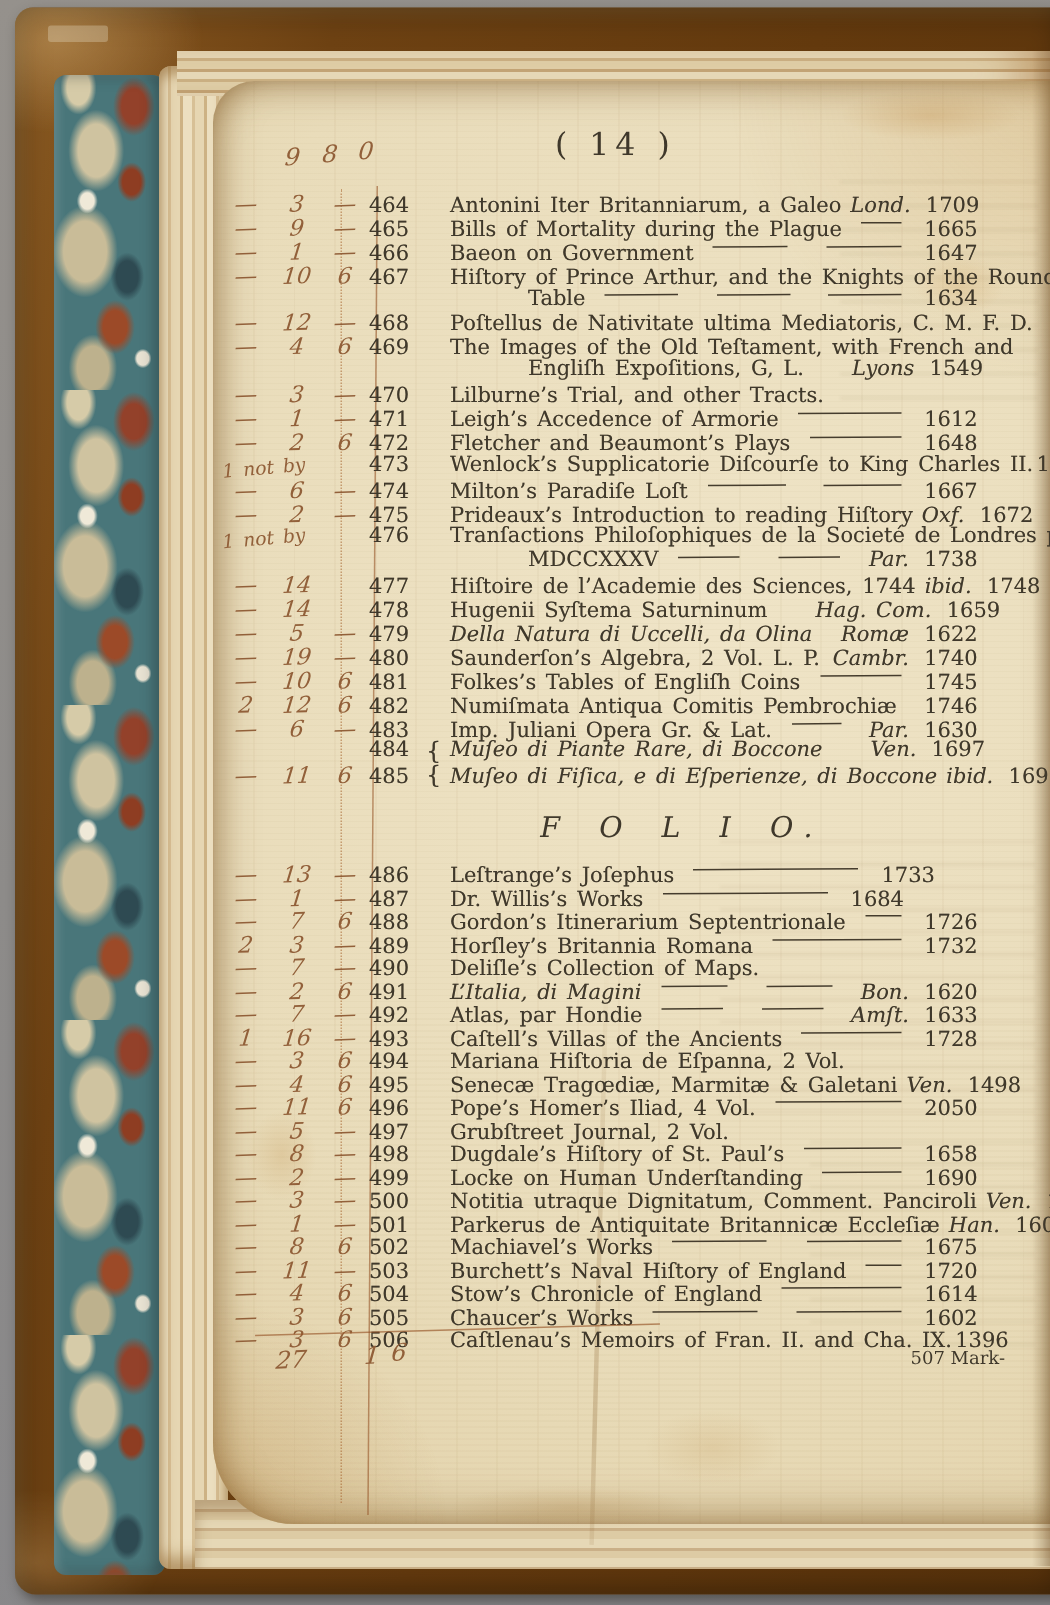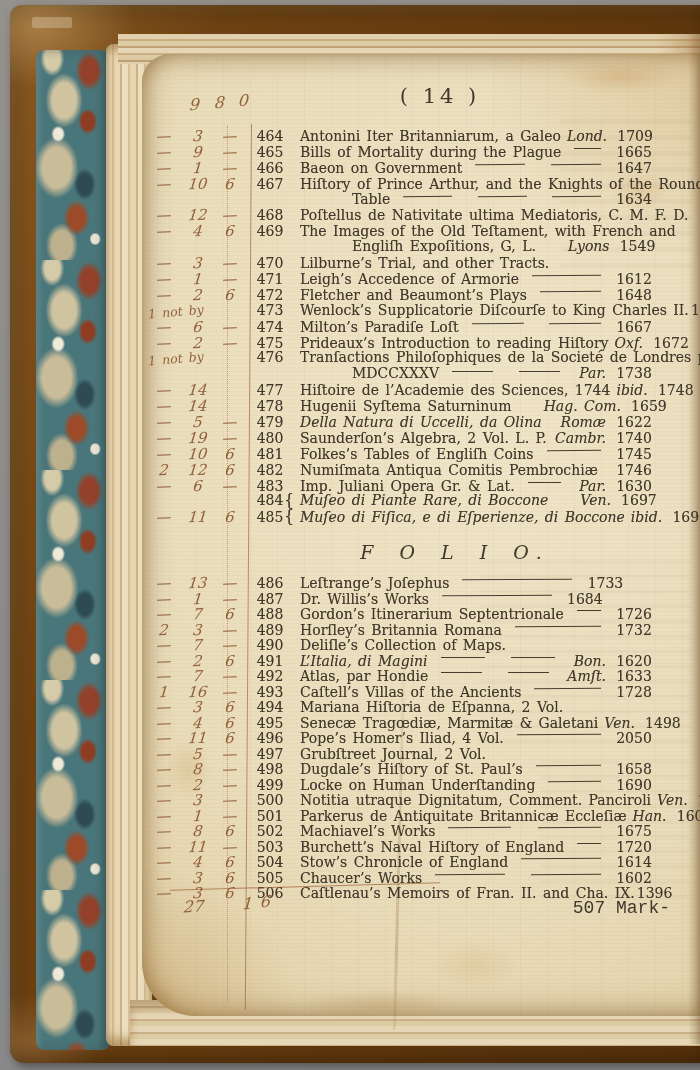--- a/index.html
+++ b/index.html
@@ -82,36 +82,36 @@
   .bleed{position:absolute;filter:blur(1.2px);opacity:.55;pointer-events:none;}
   .b1{left:560px;top:120px;width:132px;height:150px;
       background:repeating-linear-gradient(180deg,rgba(120,95,55,.12) 0 3px,transparent 3px 16px);}
   .b2{left:480px;top:560px;width:210px;height:190px;
       background:repeating-linear-gradient(180deg,rgba(120,95,55,.10) 0 3px,transparent 3px 15px);}
   .b3{left:540px;top:760px;width:150px;height:150px;
       background:repeating-linear-gradient(180deg,rgba(120,95,55,.09) 0 3px,transparent 3px 15px);}
 
   
   .content{position:absolute;inset:0;color:#3f382b;}
-  .pageno{position:absolute;top:84px;left:370px;width:140px;text-align:center;
+  .pageno{position:absolute;top:84px;left:370px;width:140px;text-align:left;
     font-size:21px;letter-spacing:4px;}
   .folio-head{position:absolute;top:541px;left:200px;width:510px;text-align:center;
     font-style:italic;font-size:19px;letter-spacing:8px;word-spacing:4px;}
-  .catchword{position:absolute;top:898px;left:520px;width:150px;text-align:right;font-size:18px;font-family:Liberation Mono, monospace;}
+  .catchword{position:absolute;top:898px;left:520px;width:150px;text-align:right;font-size:12px;}
   .block{position:absolute;left:0;width:700px;}
   #block1{top:127px;}
   #block2{top:574px;}
   .row{display:flex;align-items:baseline;height:15.9px;padding-left:146px;padding-right:46px;
     font-size:14px;word-spacing:2px;white-space:nowrap;position:relative;
     text-shadow:0 0 .4px rgba(60,50,30,.45);}
   #block2 .row{height:15.5px;}
   .row.cont{padding-left:352px;}
   .cell{display:inline-block;flex:0 0 auto;text-align:center;}
   .c-l{width:36px;} .c-s{width:32px;} .c-d{width:32px;}
-  .c-lot{flex:0 0 auto;width:48px;text-align:center;padding-right:6px;}
+  .c-lot{flex:0 0 auto;width:48px;text-align:left;padding-right:6px;}
   .c-title{flex:0 0 auto;margin-left:0;}
   .c-title.it{font-style:italic;text-align:center;}
   .dash{flex:1 1 30px;max-width:110px;height:0;border-bottom:1.6px solid #453c2d;
     margin:0 13px;align-self:center;transform:translateY(-2px) rotate(-.3deg);}
   .spacer{flex:1 1 auto;}
   .c-place{flex:0 0 auto;font-style:italic;margin:0 8px 0 6px;}
   .c-year{flex:0 0 auto;min-width:40px;text-align:center;}
   .hw{font-style:italic;color:#92603a;font-size:15px;
     transform:skewX(-8deg) rotate(-2deg);text-shadow:none;}
   .note{position:absolute;left:148px;top:0;width:104px;font-size:12.5px;

